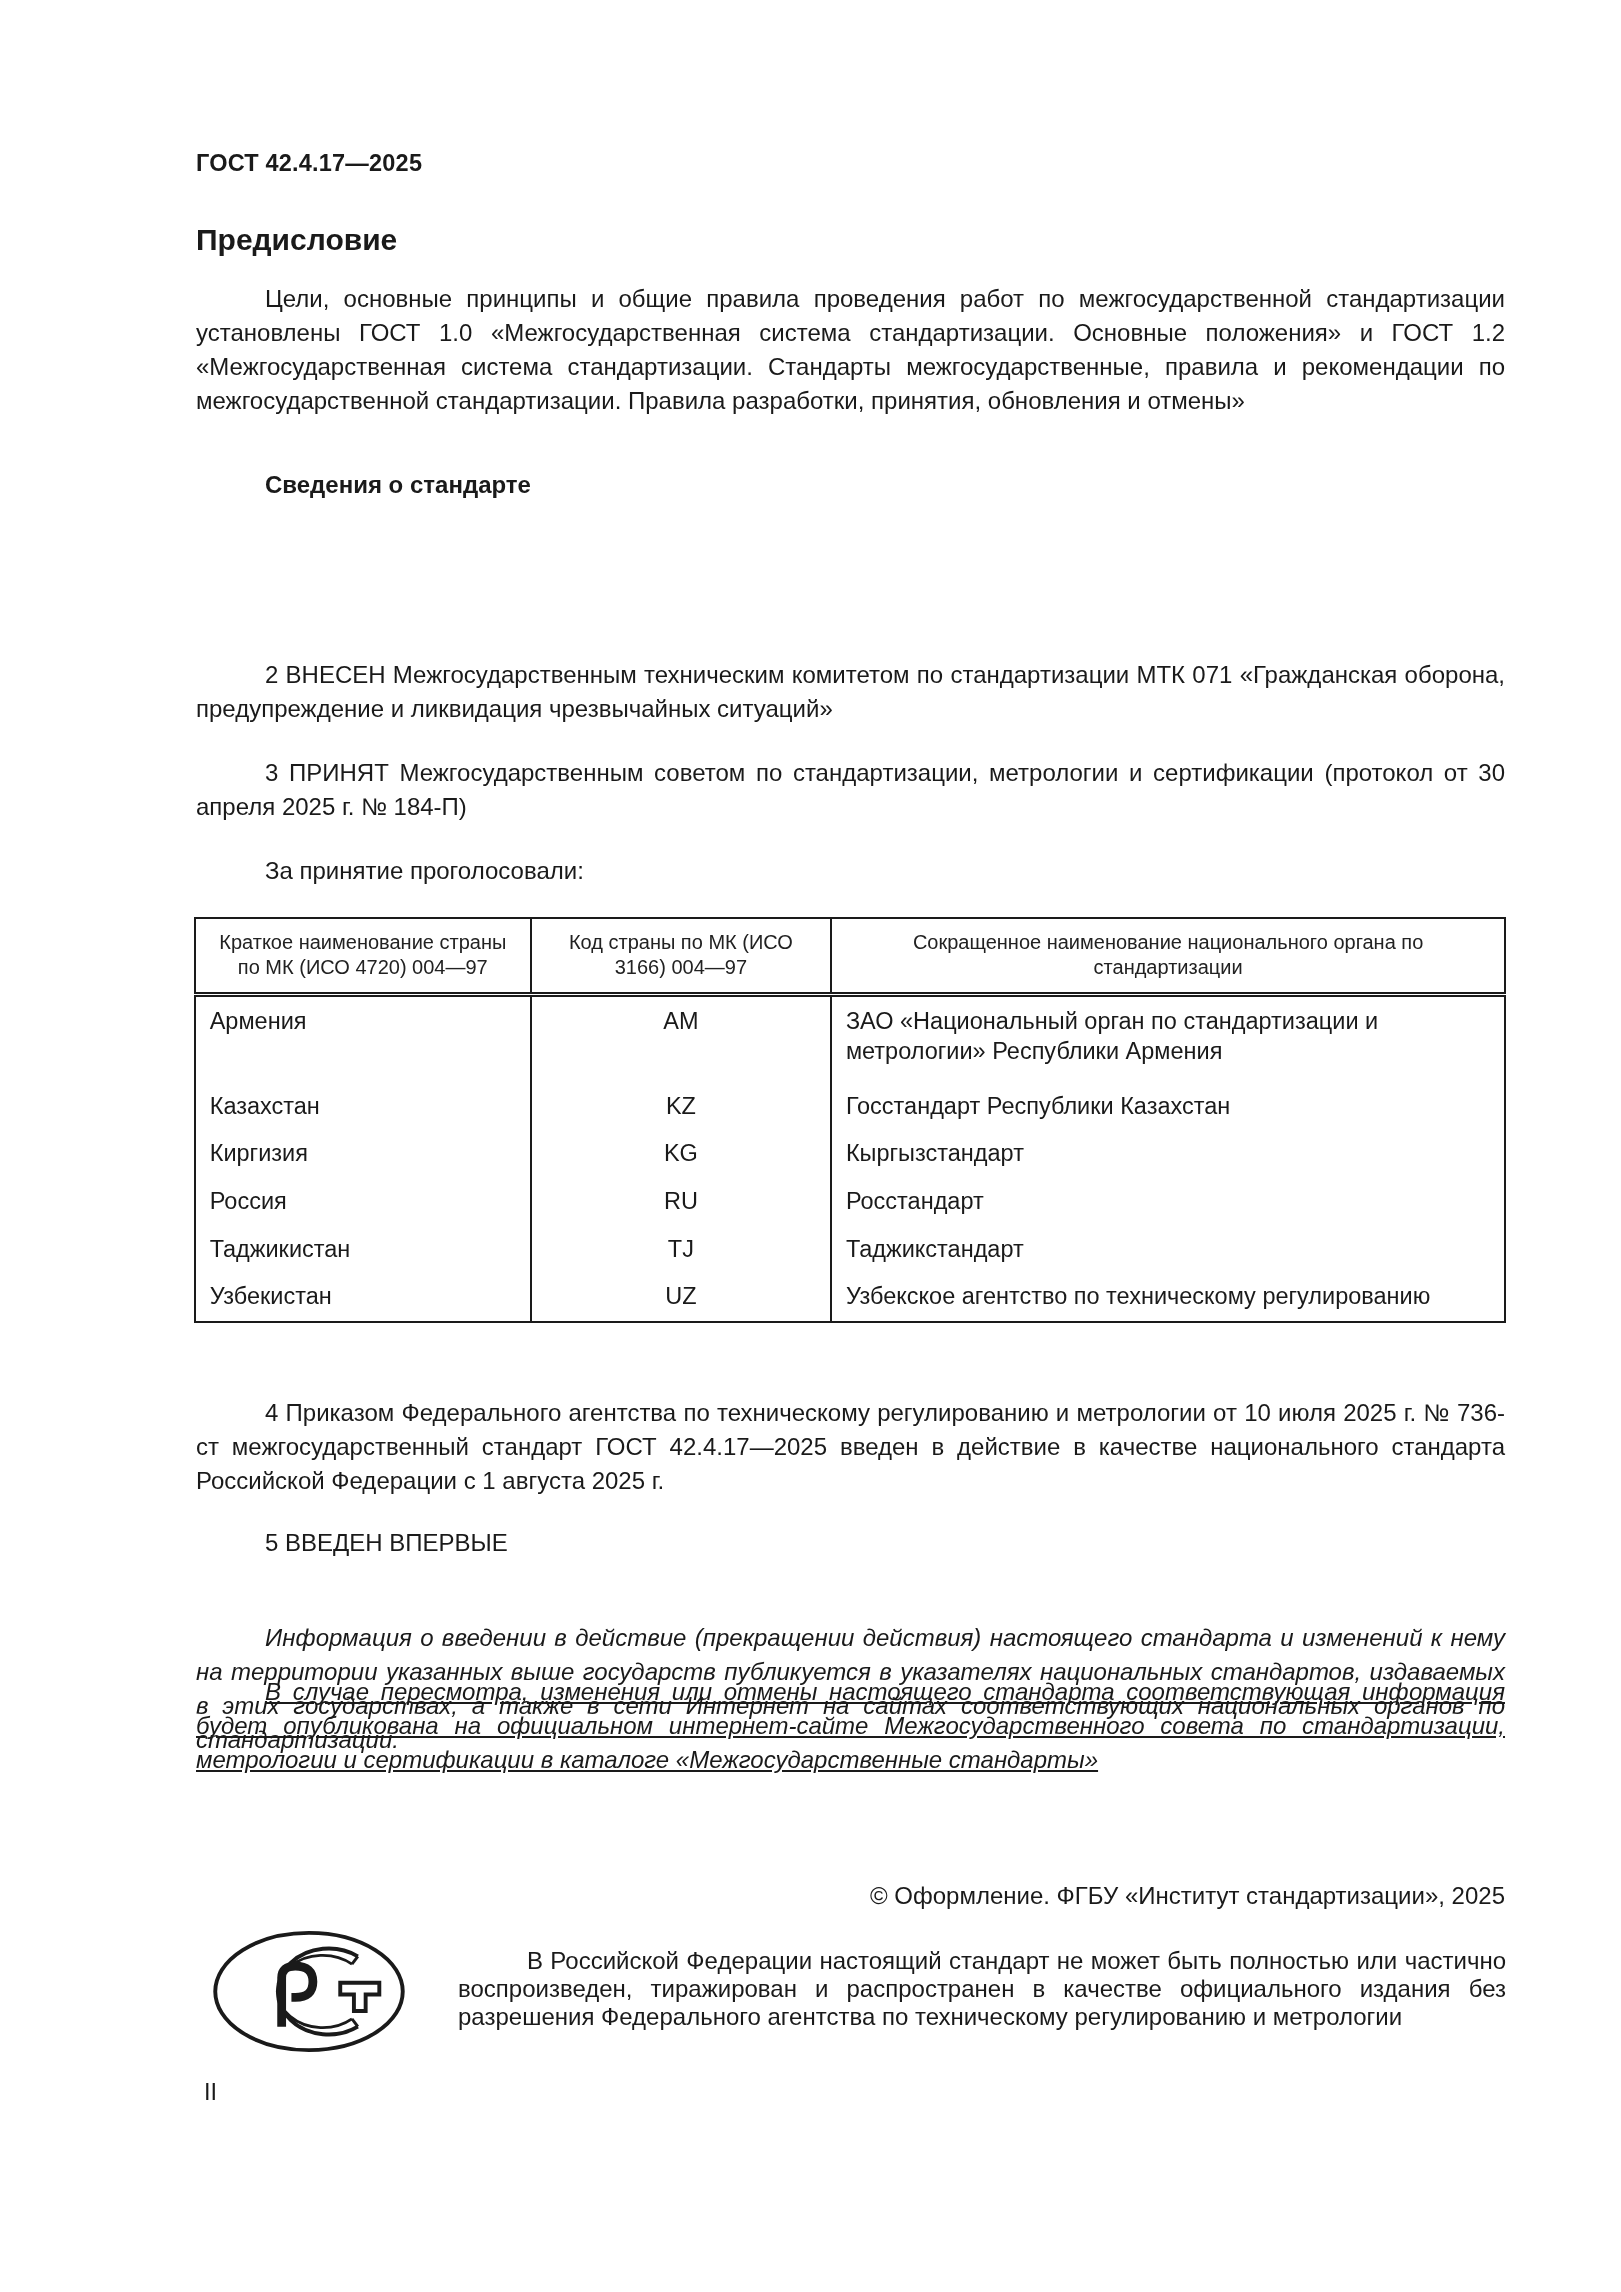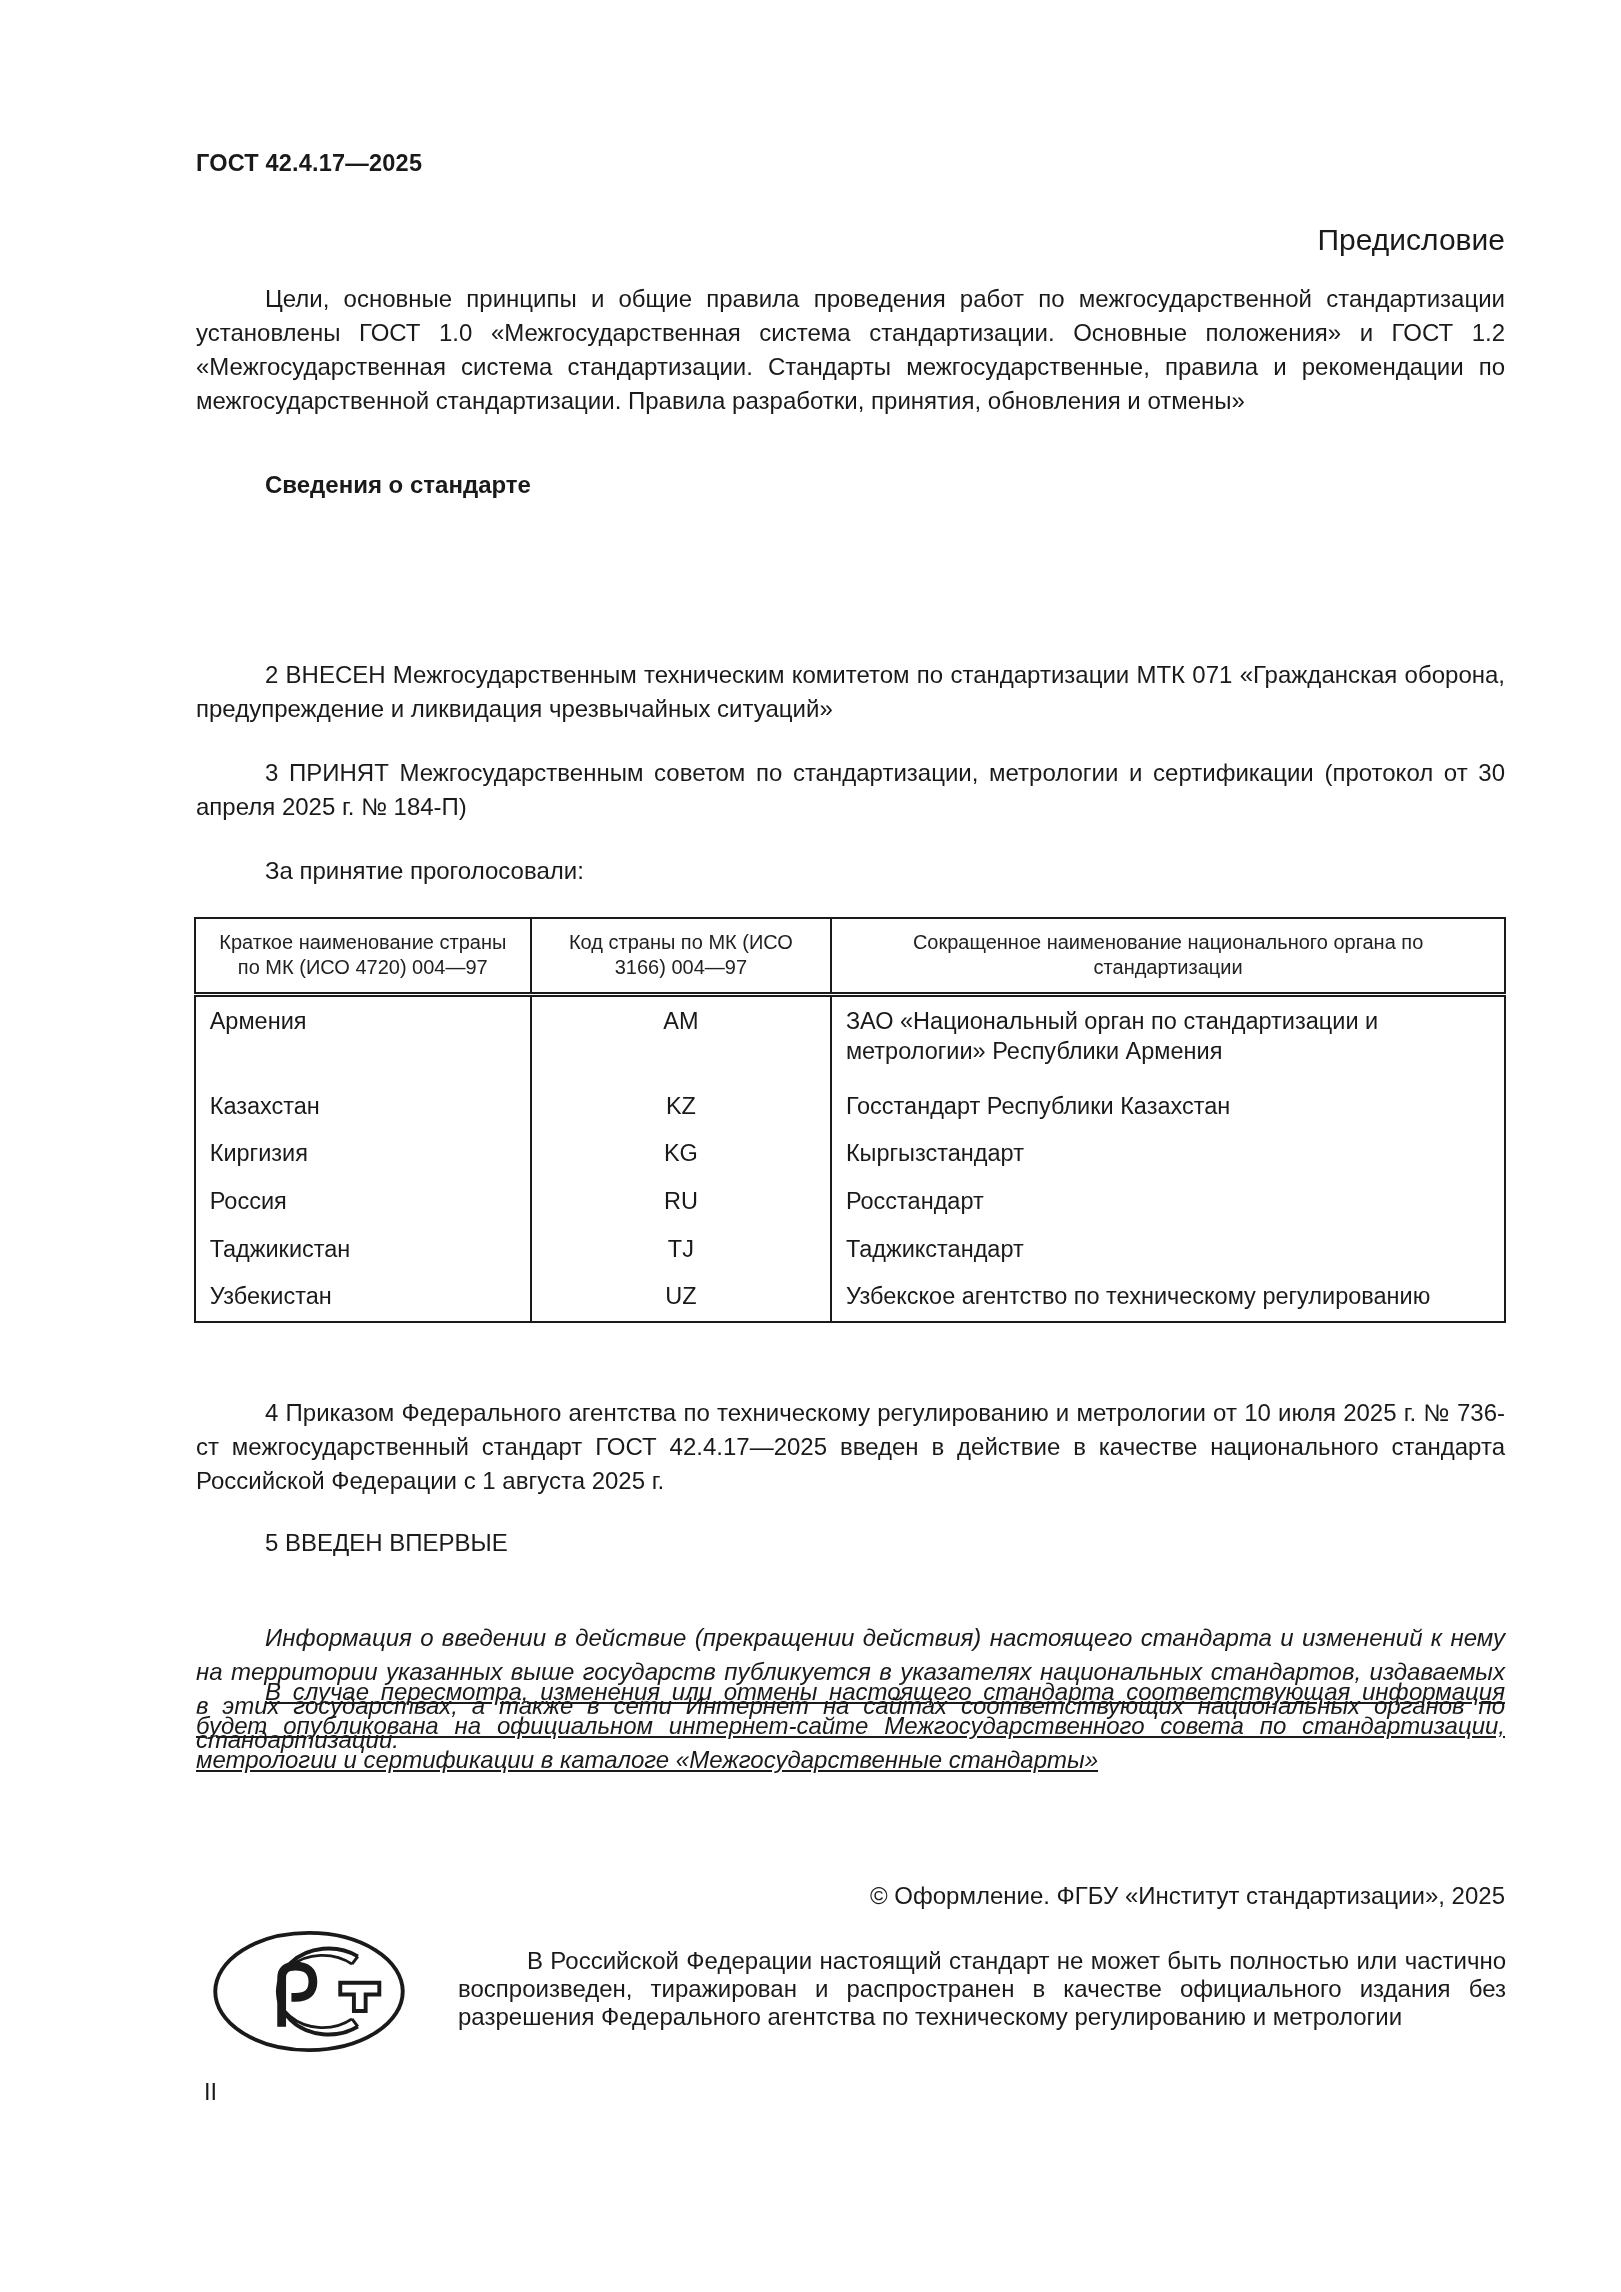--- a/index.html
+++ b/index.html
@@ -8,21 +8,21 @@
     font-family: "Liberation Sans", "DejaVu Sans", sans-serif;
     color: #1a1a1a;
   }
   .page { position: absolute; left: 0; top: 0; width: 1621px; height: 2293px; }
   .doc-code {
     position: absolute; left: 196px; top: 150px;
     font-size: 23.5px; font-weight: bold; letter-spacing: 0.2px;
   }
   .heading {
     position: absolute; left: 196px; width: 1309px; top: 223px;
-    text-align: right; font-size: 30px; font-weight: normal;
+    text-align: left; font-size: 30px; font-weight: bold;
   }
   .para {
     position: absolute; left: 196px; width: 1309px;
     font-size: 24px; line-height: 34px; text-align: justify;
     text-indent: 69px;
   }
   .subhead {
     position: absolute; left: 265px; font-size: 24px; font-weight: bold;
   }
   .italic { font-style: italic; }

